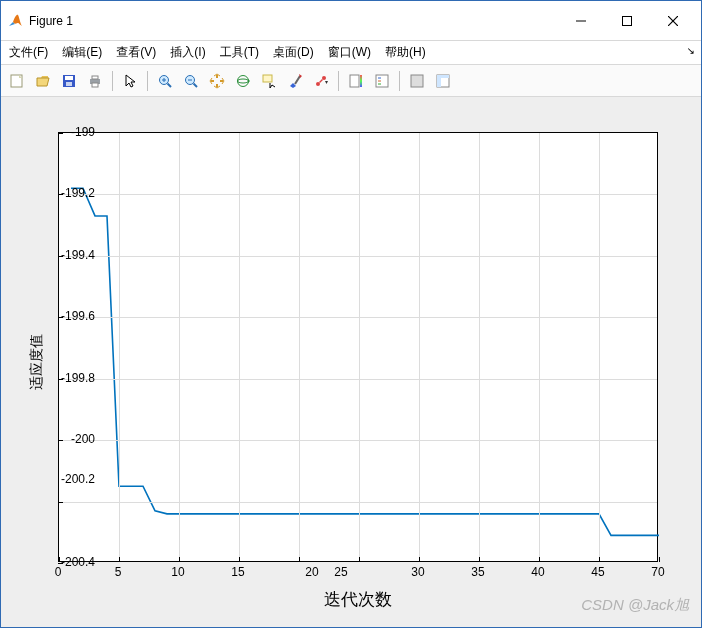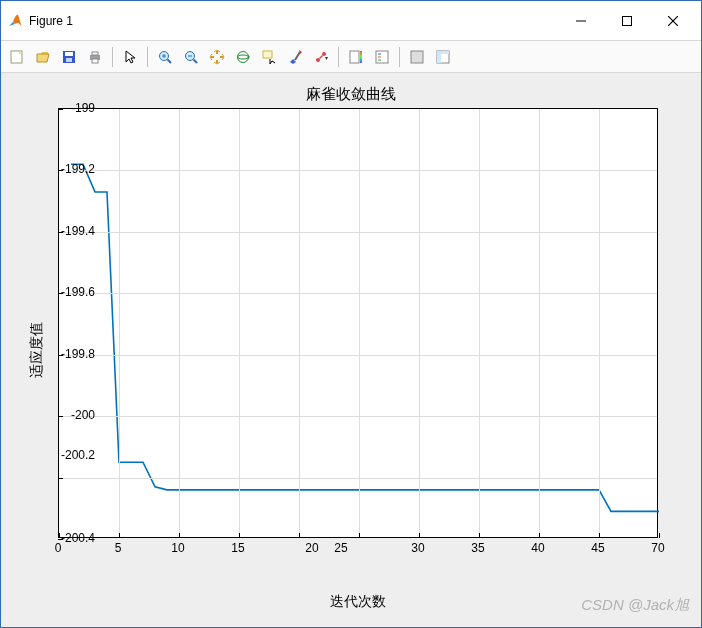--- a/index.html
+++ b/index.html
@@ -18,21 +18,21 @@
   .toolbar { height: 32px; display:flex; align-items:center; gap: 2px; padding: 2px 4px; background:#fafafa; border-bottom:1px solid #d8d8d8;}
   .tb-btn { width:24px; height:24px; display:flex; align-items:center; justify-content:center; border:1px solid transparent; border-radius:2px;}
   .tb-sep { width:1px; height:20px; background:#c0c0c0; margin:0 3px;}
   .figure-area { flex:1; background:#eeeeee; position:relative; padding:10px;}
   .axes { position:absolute; left:57px; top:35px; width:600px; height:430px; background:#fff; border:1px solid #000; }
   .grid-line-v, .grid-line-h { position:absolute; background:#dcdcdc; }
   .grid-line-v { top:0; bottom:0; width:1px;}
   .grid-line-h { left:0; right:0; height:1px;}
   .chart-title { position:absolute; left:0; right:0; top:12px; text-align:center; font-size:15px; font-family:"SimSun";}
   .ylabel { position:absolute; left:8px; top:50%; transform: translateY(-50%) rotate(-90deg); transform-origin:center; font-size:14px; font-family:"SimSun"; white-space:nowrap;}
-  .xlabel { position:absolute; left:57px; width:600px; bottom:16px; text-align:center; font-size:14px; font-family:"SimSun";}
+  .xlabel { position:absolute; left:57px; width:600px; bottom:16px; text-align:center; font-size:17px; font-family:"SimSun";}
   .ytick { position:absolute; right:606px; font-size:12px; transform:translateY(-50%); text-align:right; width:44px;}
   .ytick-mark { position:absolute; left:-1px; width:5px; height:1px; background:#000;}
   .xtick { position:absolute; top:468px; font-size:12px; transform:translateX(-50%); text-align:center;}
   .xtick-mark { position:absolute; bottom:-1px; height:5px; width:1px; background:#000;}
   .plot-line { position:absolute; left:0; top:0; width:600px; height:430px; overflow:visible;}
   .watermark { position:absolute; right:12px; bottom:12px; color: rgba(130,130,130,0.55); font-size:15px; font-style:italic; pointer-events:none;}
 </style>
 </head>
 <body>
 
@@ -59,20 +59,31 @@
         </span>
       <span class="win-btn">
           <svg width="10" height="10">
             <line x1="0" y1="0" x2="10" y2="10" stroke="#000" stroke-width="1.2"></line>
             <line x1="10" y1="0" x2="0" y2="10" stroke="#000" stroke-width="1.2"></line>
           </svg>
         </span>
     </div>
   </div>
 
+  <div class="menubar">
+    <span class="menu-item">文件(F)</span>
+    <span class="menu-item">编辑(E)</span>
+    <span class="menu-item">查看(V)</span>
+    <span class="menu-item">插入(I)</span>
+    <span class="menu-item">工具(T)</span>
+    <span class="menu-item">桌面(D)</span>
+    <span class="menu-item">窗口(W)</span>
+    <span class="menu-item">帮助(H)</span>
+    <span class="menu-arrow">↘</span>
+  </div>
 
   <div class="toolbar">
     <span class="tb-btn">
         <svg width="16" height="16">
           <rect x="2" y="2" width="11" height="12" fill="#fff" stroke="#9a9a76"></rect>
           <polygon points="10,2 13,5 10,5" fill="#d6d6b0"></polygon>
         </svg>
       </span>
     <span class="tb-btn">
         <svg width="16" height="16">
@@ -181,21 +192,20 @@
     <span class="tb-btn">
         <svg width="16" height="16">
           <rect x="2" y="2" width="12" height="12" fill="#fff" stroke="#888"></rect>
           <rect x="2" y="2" width="4" height="12" fill="#cfe6ff"></rect>
           <rect x="2" y="2" width="12" height="3" fill="#cfe6ff"></rect>
         </svg>
       </span>
   </div>
 
   <div class="figure-area">
-    <div class="chart-title">麻雀收敛曲线</div>
     <div class="ylabel">适应度值</div>
     <div class="xlabel">迭代次数</div>
     <div class="axes">
       <svg class="plot-line">
           <polyline id="series" fill="none" stroke-width="1.6" points="12,55.28571428571615 24,55.28571428571615 36,82.92857142857423 48,82.92857142857423 60,353.214285714286 72,353.214285714286 84.00000000000001,353.214285714286 96,377.7857142857096 108,380.8571428571441 120,380.8571428571441 132,380.8571428571441 144,380.8571428571441 156,380.8571428571441 168.00000000000003,380.8571428571441 180,380.8571428571441 192,380.8571428571441 204.00000000000003,380.8571428571441 216,380.8571428571441 228,380.8571428571441 240,380.8571428571441 252,380.8571428571441 264,380.8571428571441 276,380.8571428571441 288,380.8571428571441 300,380.8571428571441 312,380.8571428571441 324,380.8571428571441 336.00000000000006,380.8571428571441 348,380.8571428571441 360,380.8571428571441 372,380.8571428571441 384,380.8571428571441 396,380.8571428571441 408.00000000000006,380.8571428571441 420,380.8571428571441 432,380.8571428571441 444,380.8571428571441 456,380.8571428571441 468,380.8571428571441 480,380.8571428571441 491.99999999999994,380.8571428571441 504,380.8571428571441 516,380.8571428571441 528,380.8571428571441 540,380.8571428571441 552,402.3571428571419 564,402.3571428571419 576,402.3571428571419 588,402.3571428571419 600,402.3571428571419" stroke="#0072bd"></polyline>
         </svg>
     <div class="xtick-mark" style="left: 0px;"></div>
         <div class="grid-line-v" style="left: 60px;"></div>
         <div class="xtick-mark" style="left: 60px;"></div>
         <div class="grid-line-v" style="left: 120px;"></div>

